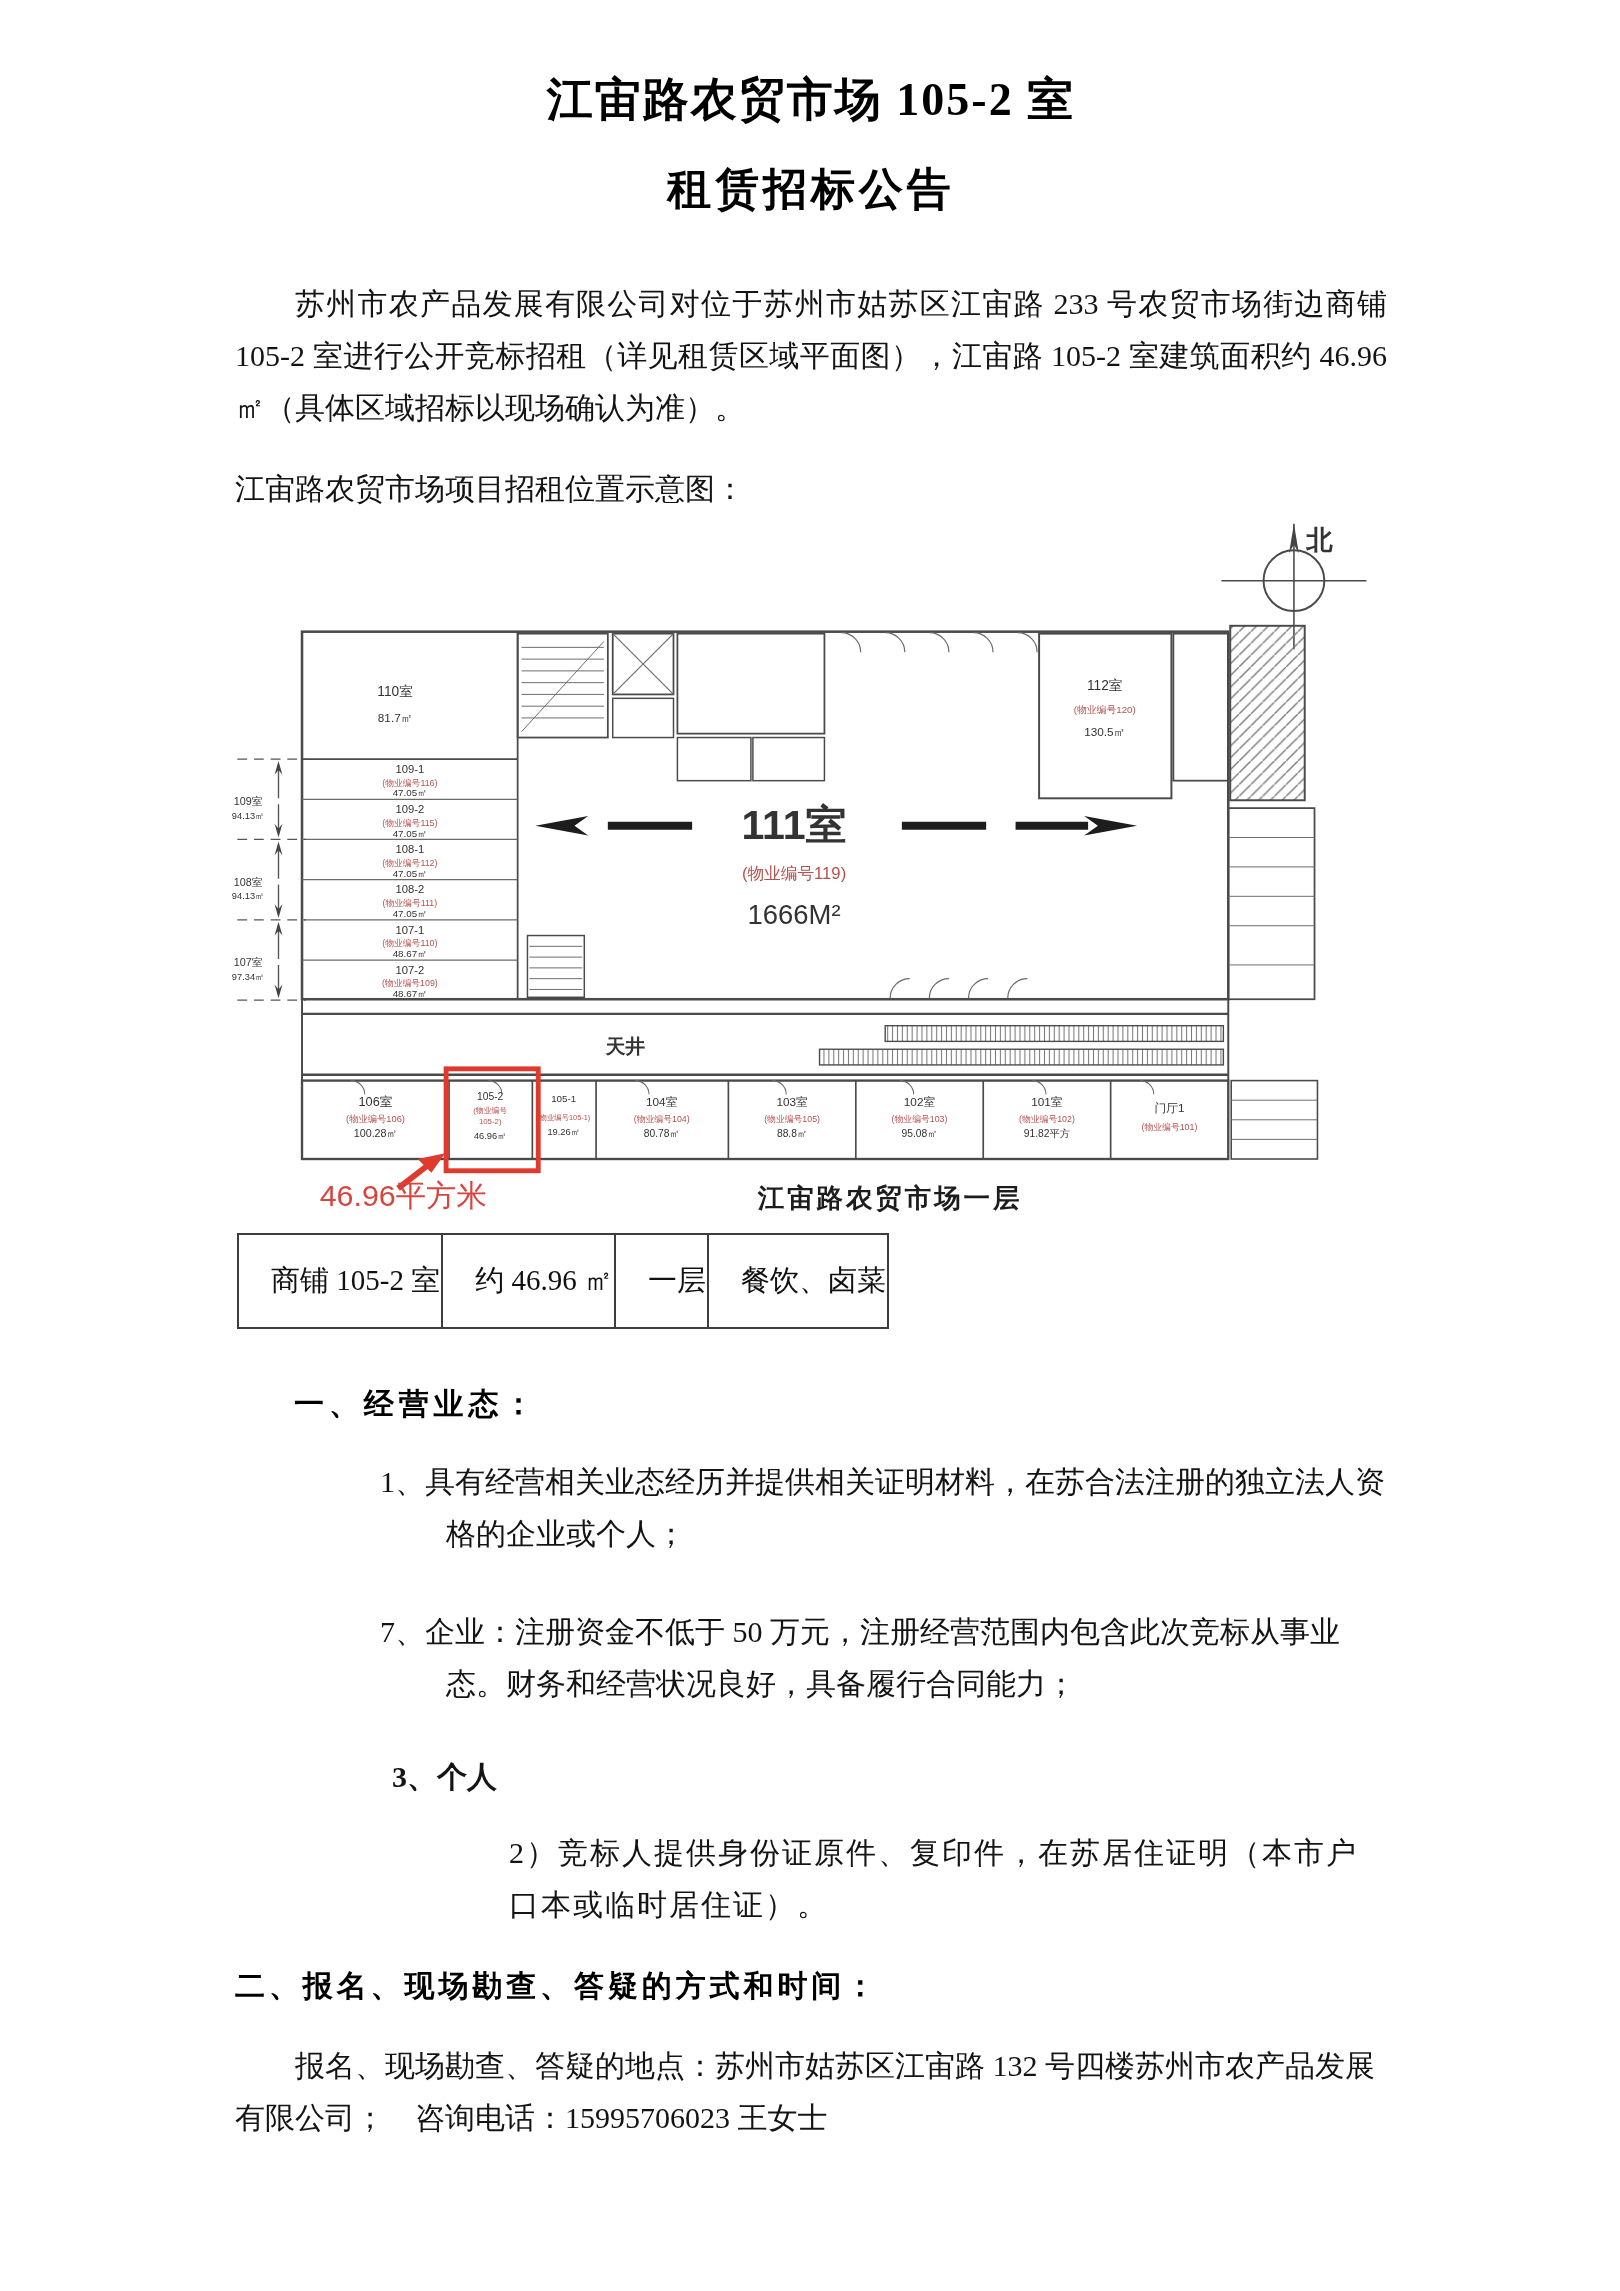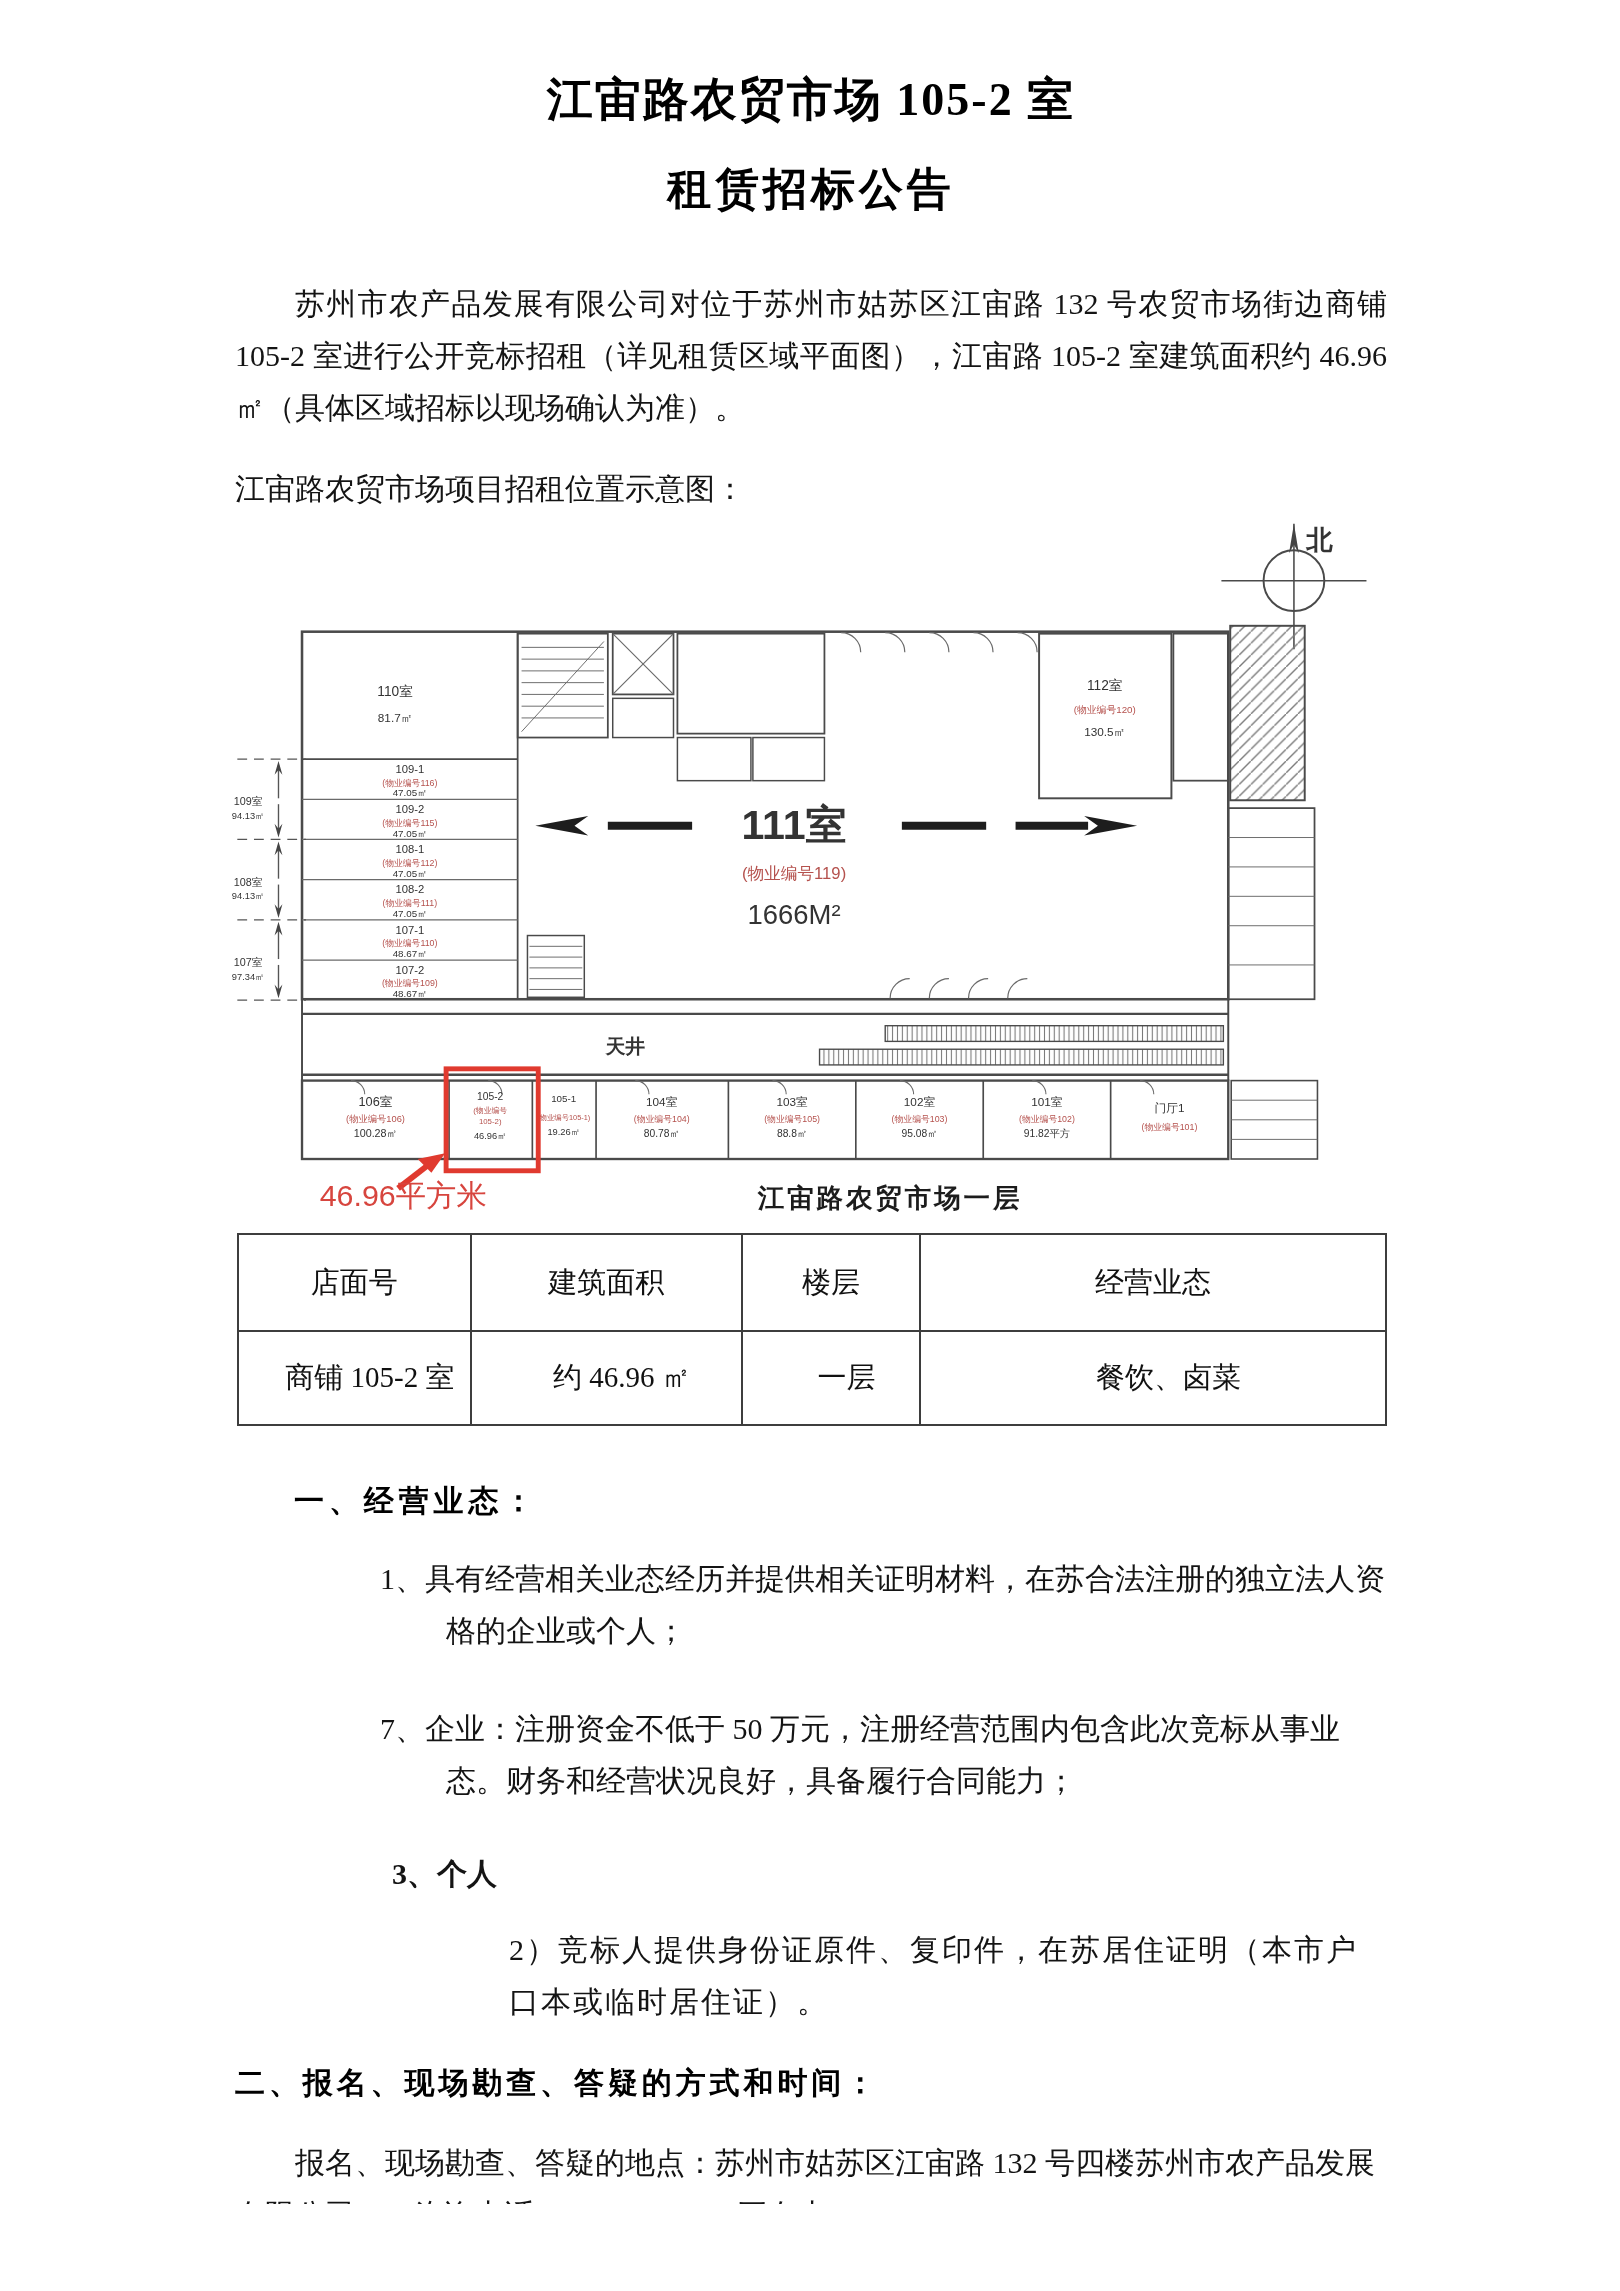--- a/index.html
+++ b/index.html
@@ -37,21 +37,21 @@
   .final{margin:33px 0 0;font-size:30px;line-height:1.74;text-indent:2em;}
 </style>
 </head>
 <body>
 
 <div class="page">
 
   <h1 class="title title1">江宙路农贸市场 105-2 室</h1>
   <h1 class="title title2">租赁招标公告</h1>
 
-  <p class="intro">苏州市农产品发展有限公司对位于苏州市姑苏区江宙路 132 号农贸市场街边商铺 105-2 室进行公开竞标招租（详见租赁区域平面图），江宙路 105-2 室建筑面积约 46.96 ㎡（具体区域招标以现场确认为准）。</p>
+  <p class="intro">苏州市农产品发展有限公司对位于苏州市姑苏区江宙路 233 号农贸市场街边商铺 105-2 室进行公开竞标招租（详见租赁区域平面图），江宙路 105-2 室建筑面积约 46.96 ㎡（具体区域招标以现场确认为准）。</p>
 
   <p class="figure-intro">江宙路农贸市场项目招租位置示意图：</p>
 
   <div class="plan-wrap">
     <svg width="1235" height="698" viewBox="0 0 1260 712">
       <defs>
         <pattern id="diag" width="12" height="12" patternUnits="userSpaceOnUse">
           <path d="M0,12 L12,0" stroke="#7a7a7a" stroke-width="1.4" fill="none"></path>
         </pattern>
         <pattern id="vlines" width="5" height="16" patternUnits="userSpaceOnUse">
@@ -299,26 +299,20 @@
         <line x1="198" y1="688" x2="234" y2="660" stroke="#e03a2f" stroke-width="6"></line>
         <polygon points="246,652 218,658 232,672" fill="#e03a2f"></polygon>
       </g>
       <text x="118" y="706" font-size="31" fill="#d7453e">46.96平方米</text>
       <text class="b" x="565" y="707" font-size="27" fill="#1c1c1c" letter-spacing="3">江宙路农贸市场一层</text>
     </svg>
   </div>
 
   <table class="info">
     <tbody>
-      <tr class="hrow">
-        <td class="c1">店面号</td>
-        <td class="c2">建筑面积</td>
-        <td class="c3">楼层</td>
-        <td class="c4">经营业态</td>
-      </tr>
       <tr class="drow">
         <td>商铺 105-2 室</td>
         <td>约 46.96 ㎡</td>
         <td>一层</td>
         <td>餐饮、卤菜</td>
       </tr>
     </tbody>
   </table>
 
   <div class="sec-h1">一、经营业态：</div>

